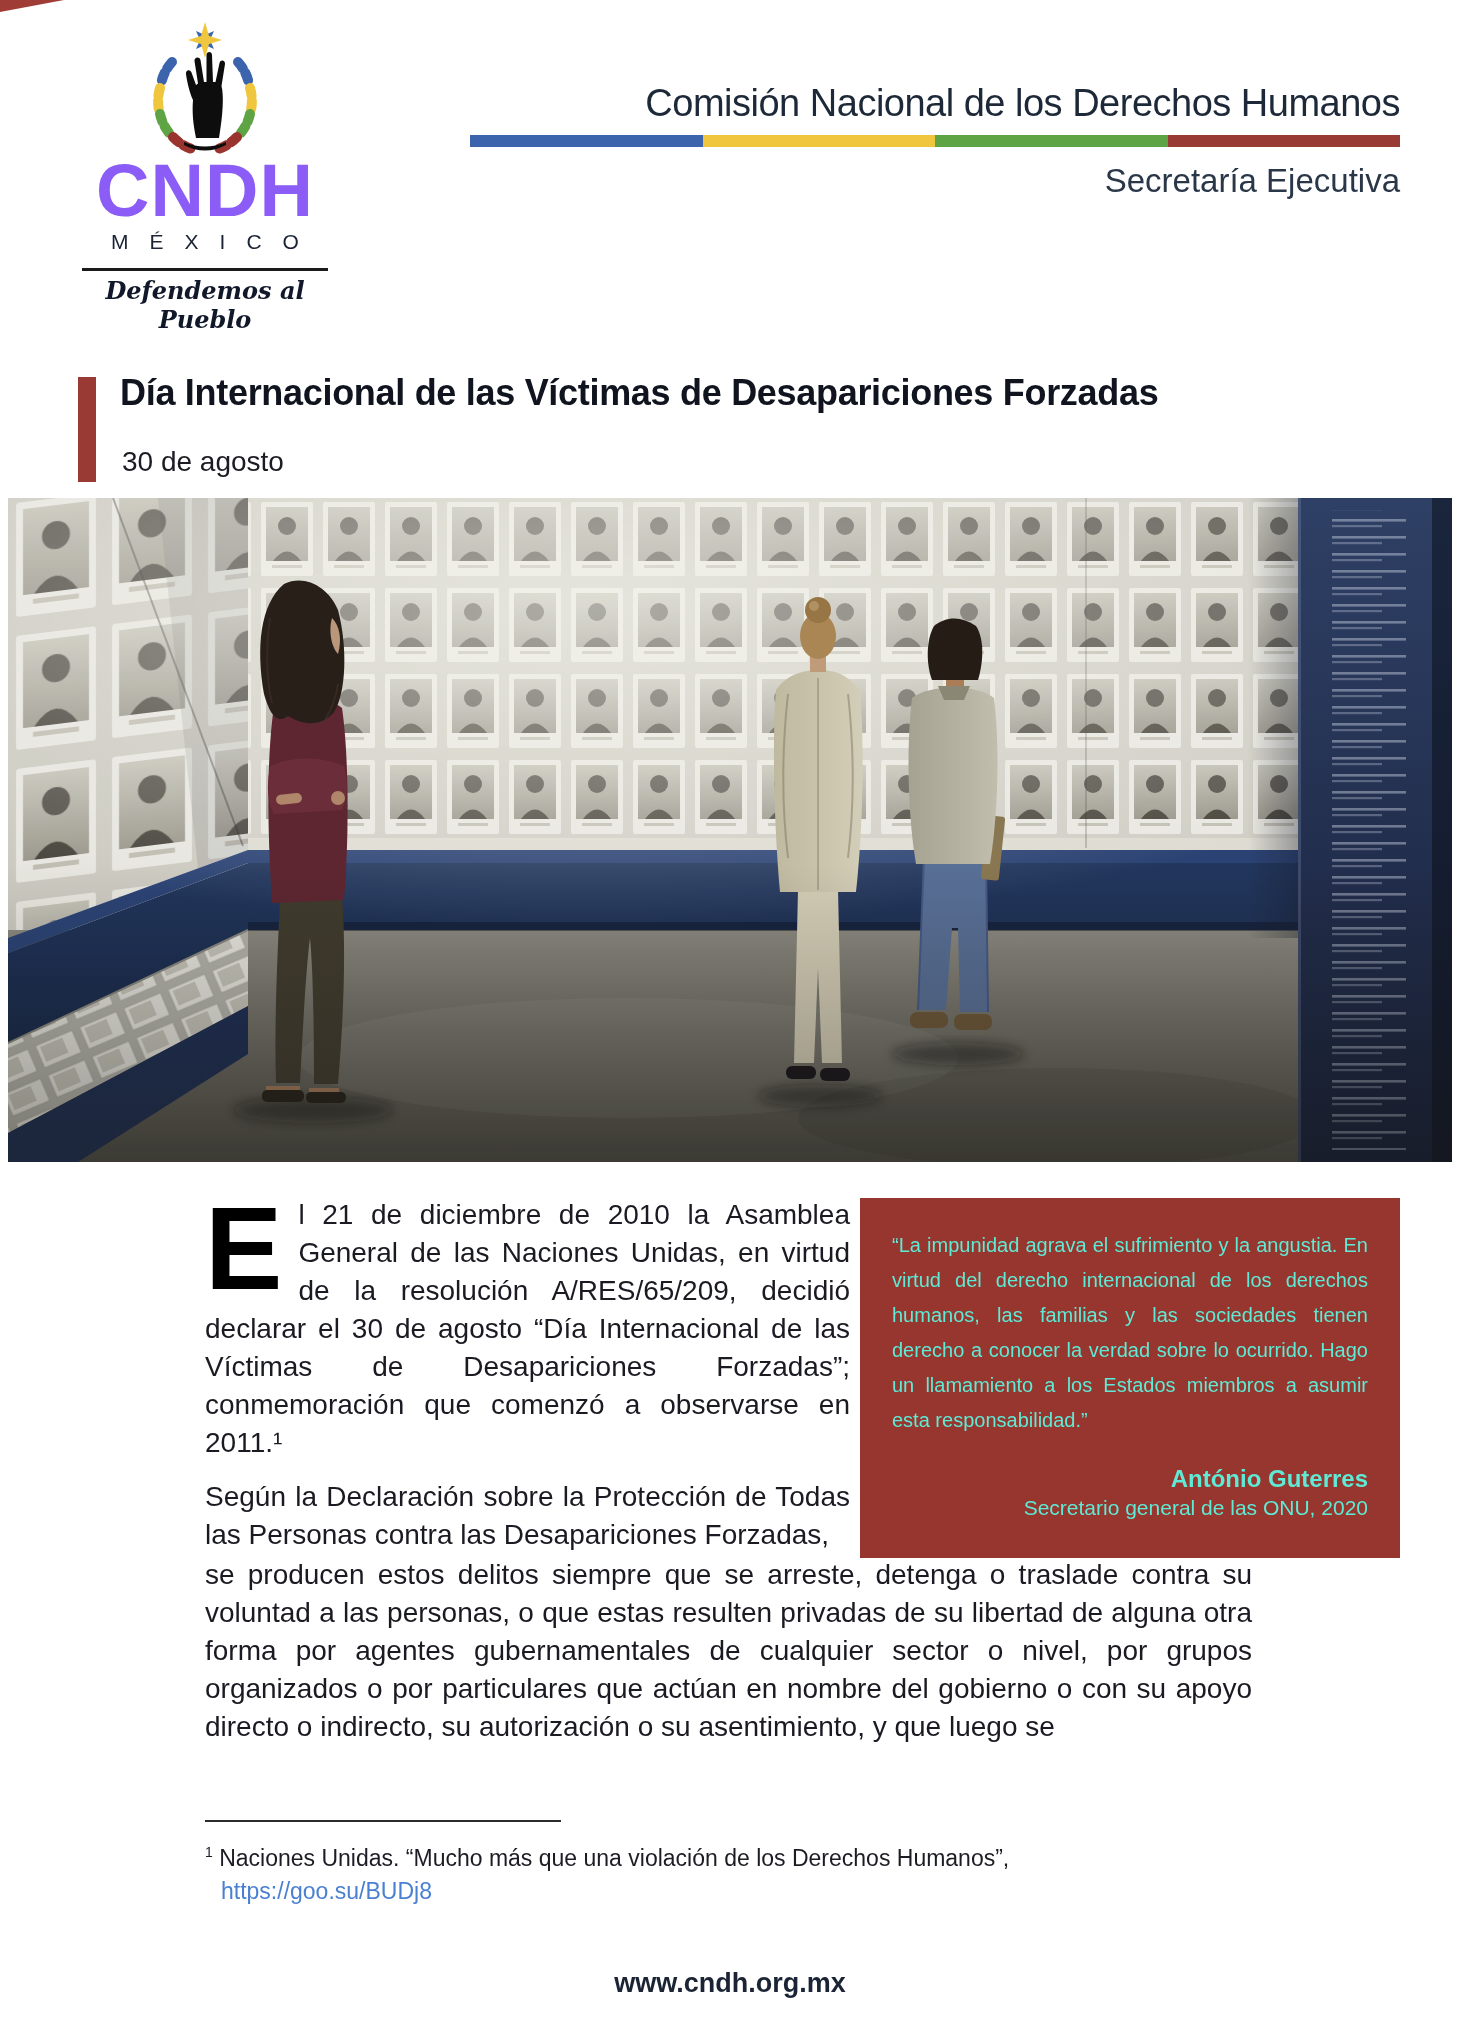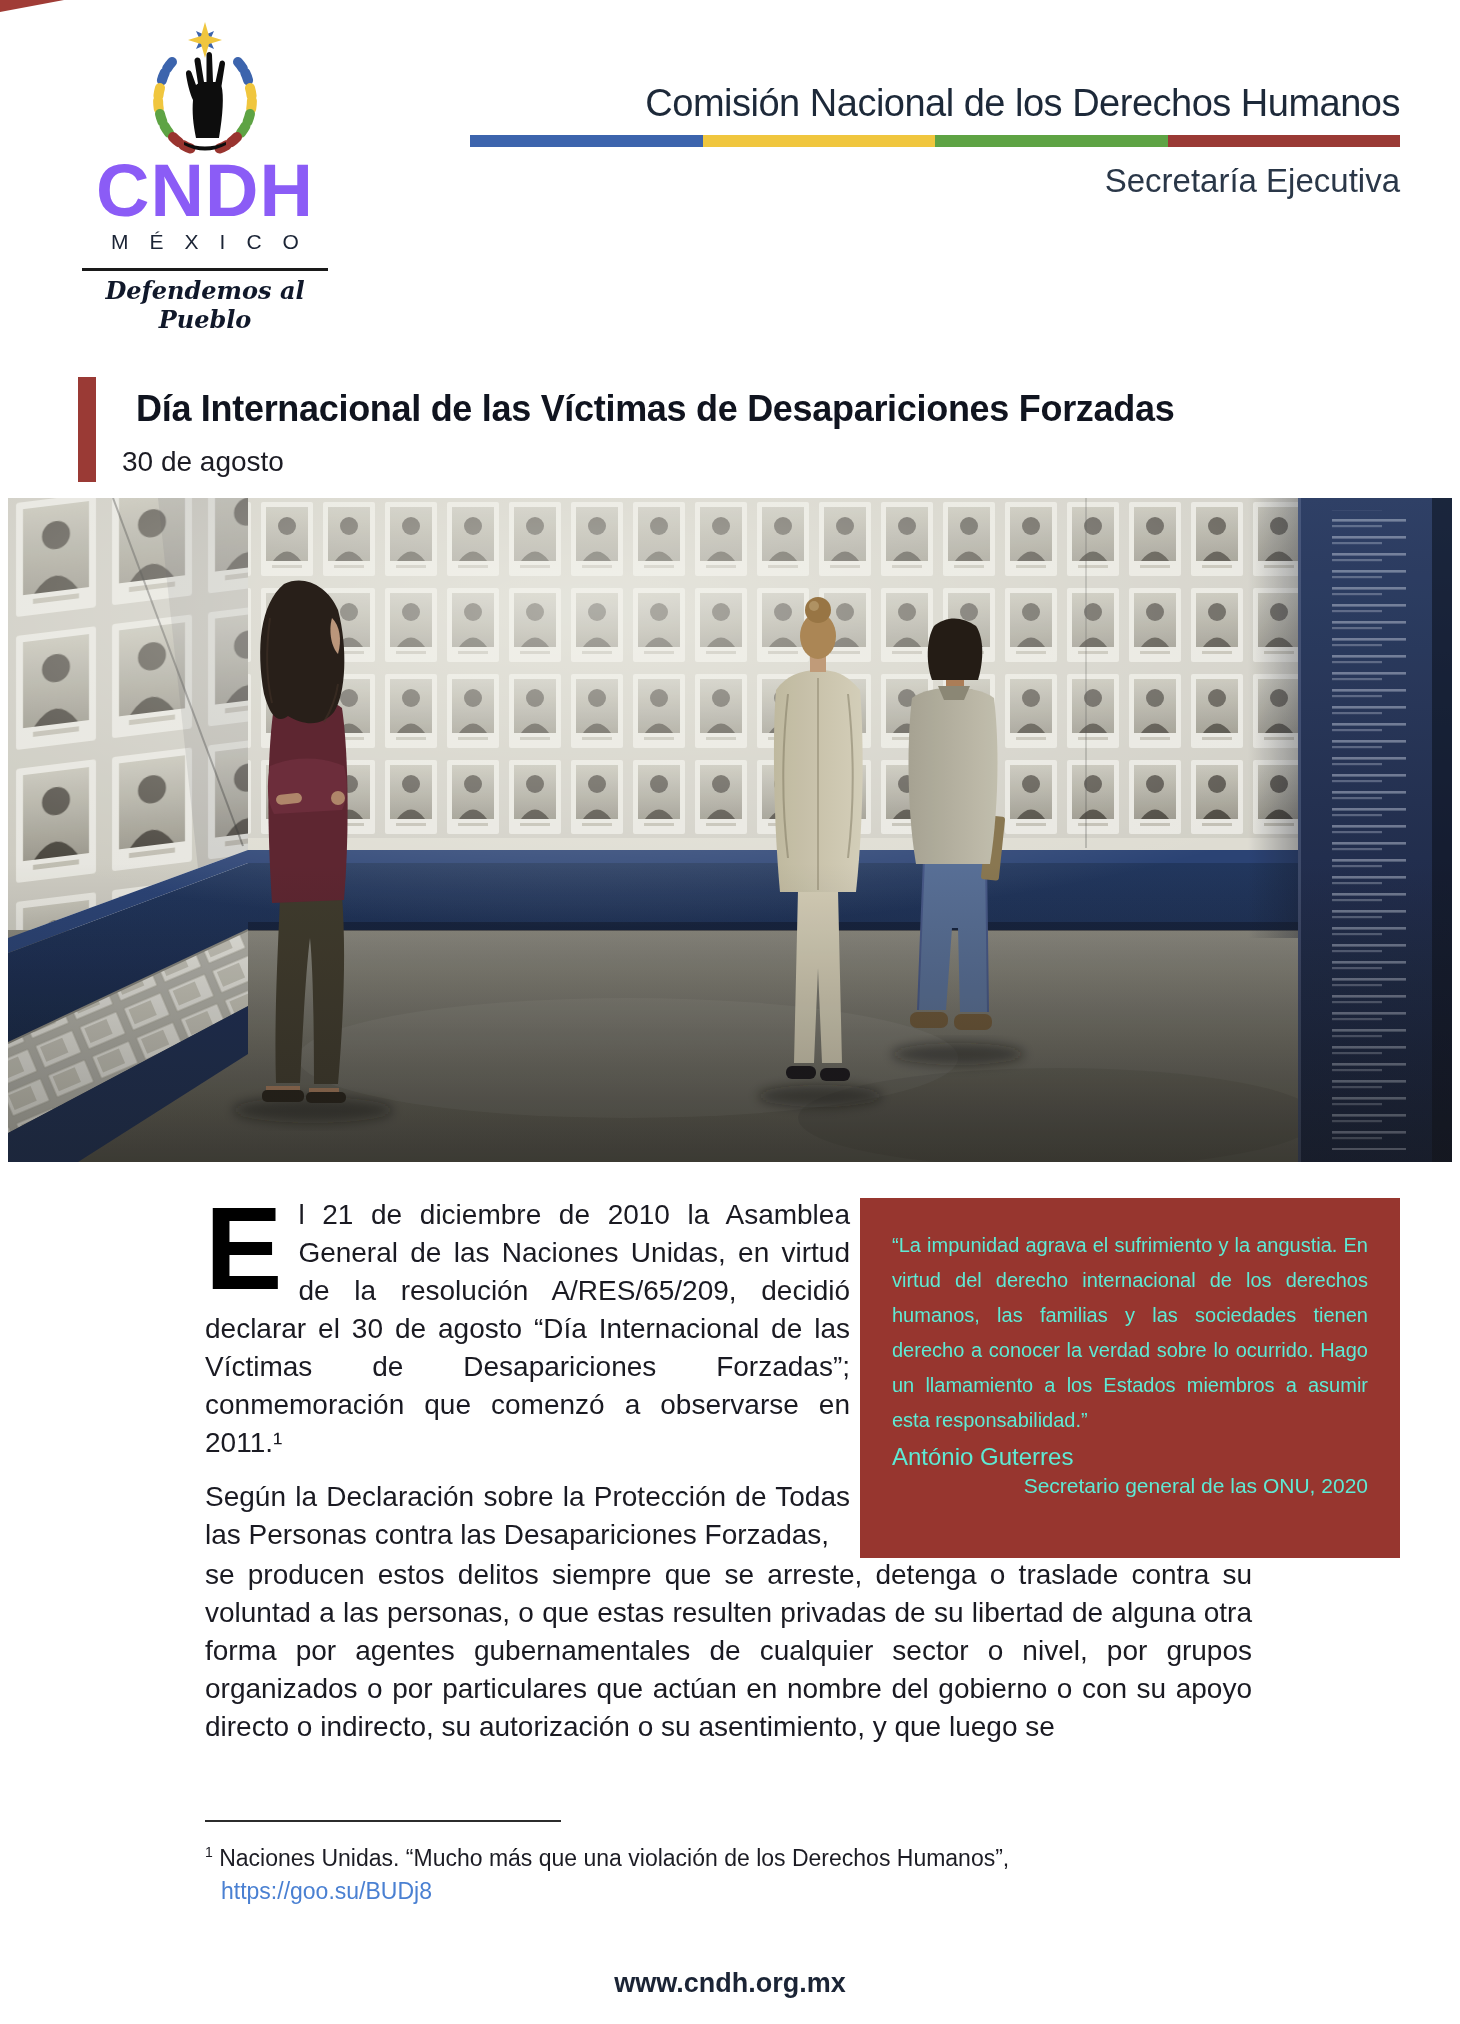--- a/index.html
+++ b/index.html
@@ -32,21 +32,21 @@
   .para{position:absolute;font-size:28px;line-height:38px;color:#1a1a22;text-align:justify;}
   .para-1{left:205px;top:1196px;width:645px;}
   .para-2a{left:205px;top:1478px;width:645px;}
   .para-2b{left:205px;top:1556px;width:1047px;}
   .dropcap{float:left;font-size:116px;line-height:94px;font-weight:800;color:#000;
            padding:6px 16px 0 0;font-family:"Liberation Sans",sans-serif;}
   
   .quote-box{position:absolute;left:860px;top:1198px;width:540px;height:360px;background:#97362f;
              color:#5eead4;box-sizing:border-box;padding:30px 32px 0 32px;}
   .quote-text{font-size:20px;line-height:35px;text-align:justify;}
-  .quote-author{margin-top:4px;text-align:left;font-size:24px;font-weight:400;line-height:30px;}
+  .quote-author{margin-top:26px;text-align:right;font-size:24px;font-weight:700;line-height:30px;}
   .quote-role{text-align:right;font-size:21px;line-height:28px;}
   
   .footnote-rule{position:absolute;left:205px;top:1820px;width:356px;border-top:2px solid #2c2c2c;}
   .footnote{position:absolute;left:205px;top:1836px;width:960px;font-size:23px;line-height:33px;color:#1c1c24;}
   .footnote sup{font-size:14px;}
   .footnote-link{display:block;padding-left:16px;color:#4a80d2;text-decoration:none;cursor:pointer;}
   
   .footer{position:absolute;left:0;top:1968px;width:100%;text-align:center;
           font-size:27px;font-weight:800;color:#1b2435;}
 </style>
@@ -91,21 +91,21 @@
     <div class="color-bar">
       <span style="background:#3c64ad"></span>
       <span style="background:#f0c63e"></span>
       <span style="background:#5ea344"></span>
       <span style="background:#9a3a35"></span>
     </div>
     <div class="header-subtitle">Secretaría Ejecutiva</div>
   </div>
 
   <div class="red-bar"></div>
-  <h1 class="doc-title" style="margin:16px">Día Internacional de las Víctimas de Desapariciones Forzadas</h1>
+  <h1 class="doc-title" style="margin:0">Día Internacional de las Víctimas de Desapariciones Forzadas</h1>
   <div class="doc-date">30 de agosto</div>
 
   <div class="photo" title="Tres personas de espaldas observan un muro conmemorativo cubierto de retratos en blanco y negro; a la derecha, una columna azul oscuro con listas de nombres">
     <svg width="1444" height="664" viewBox="0 0 1444 664" preserveAspectRatio="none">
       <defs>
         <linearGradient id="portraitG" x1="0" y1="0" x2="0" y2="1">
           <stop offset="0" stop-color="#cbc9bd"></stop>
             <stop offset="1" stop-color="#9f9c90"></stop>
         </linearGradient>
         <pattern id="cards" width="62" height="86" patternUnits="userSpaceOnUse">

